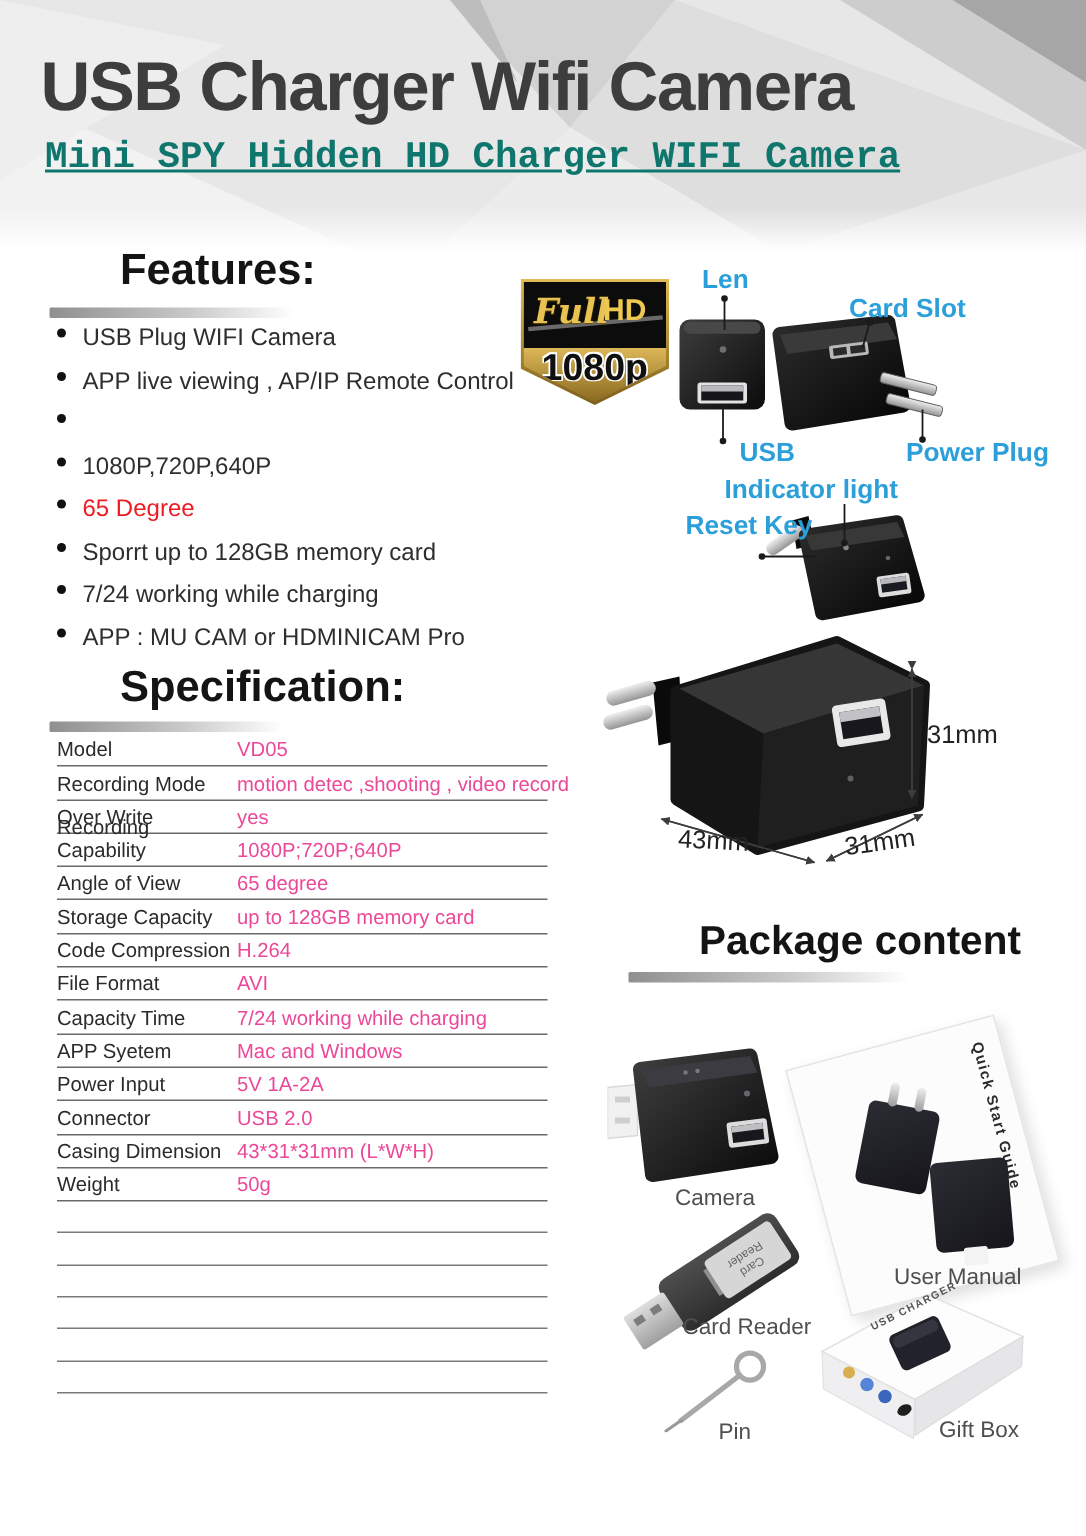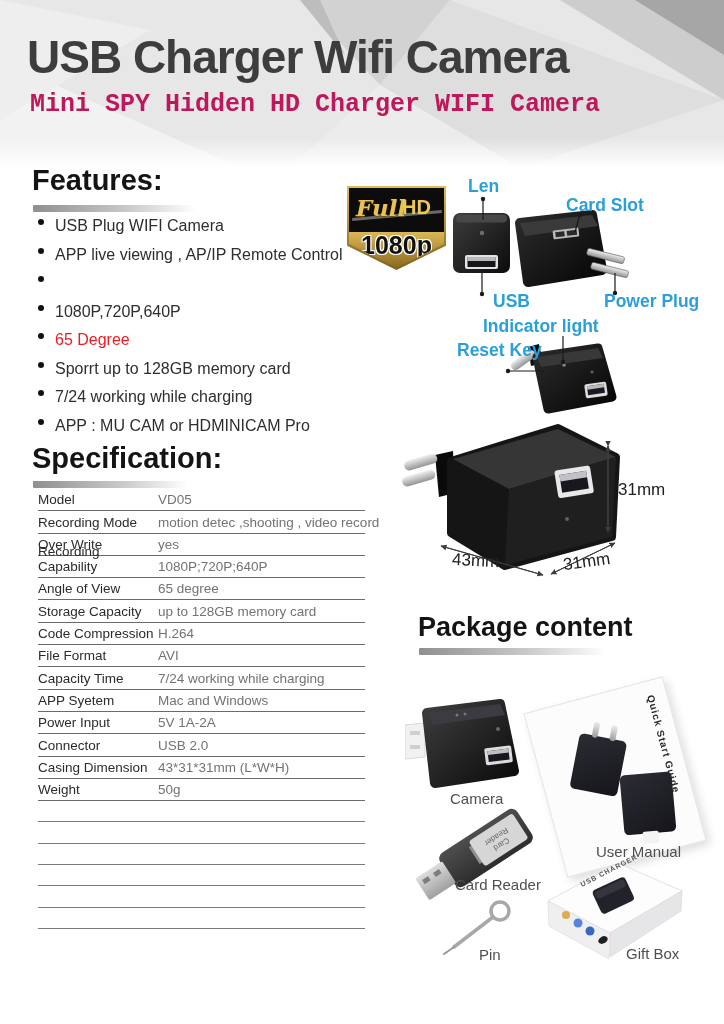--- a/index.html
+++ b/index.html
@@ -4,24 +4,24 @@
 <style>
   html,body{margin:0;padding:0;background:#fff;}
   #page{position:relative;width:724px;height:1024px;background:#ffffff;
         font-family:"Liberation Sans",sans-serif;overflow:hidden;}
 
   
   #header{position:absolute;left:0;top:0;width:724px;height:168px;}
   #page-title{position:absolute;left:27px;top:30px;font-size:46px;font-weight:bold;
       color:#3d3d3d;letter-spacing:-1px;white-space:nowrap;}
   #page-subtitle{position:absolute;left:30px;top:90px;font-size:25px;font-weight:bold;
-      color:#be185d;font-family:"Liberation Mono",monospace;white-space:nowrap;}
-
-  
-  .sec-heading{position:absolute;font-weight:bold;color:#141414;}
+      color:#0f766e;font-family:"Liberation Mono",monospace;white-space:nowrap;text-decoration:underline;}
+
+  
+  .sec-heading{position:absolute;font-weight:bold;color:#141414;margin-left:48px;}
   .bar{position:absolute;height:7px;border-radius:1px;
       background:linear-gradient(to right,#8f8f8f,#c9c9c9 55%,rgba(255,255,255,0) 96%);}
 
   
   #features-heading{left:32px;top:164px;font-size:29px;}
   #features-bar{left:33px;top:205px;width:170px;}
   #features-list{position:absolute;left:38px;top:212px;margin:0;padding:0;list-style:none;}
   #features-list li{height:28.5px;display:flex;align-items:center;font-size:16px;color:#2e2e2e;}
   #features-list li .dot{width:6px;height:6px;border-radius:50%;background:#111;
       margin-right:11px;flex:none;align-self:flex-start;margin-top:7px;}
@@ -55,21 +55,21 @@
 
   .fig{position:absolute;}
 
   
   #spec-heading{left:32px;top:442px;font-size:29px;}
   #spec-bar{left:33px;top:481px;width:162px;}
   #spec-table{position:absolute;left:38px;top:489px;width:327px;}
   .spec-row{box-sizing:border-box;height:22.3px;border-bottom:1px solid #6a6a6a;
       display:flex;align-items:flex-end;padding-bottom:3px;}
   .spec-row .sl{width:120px;flex:none;font-size:13.5px;color:#2b2b2b;}
-  .spec-row .sv{flex:1;font-size:13.5px;color:#737373;white-space:nowrap;}
+  .spec-row .sv{flex:1;font-size:13.5px;color:#ec4899;white-space:nowrap;}
   .spec-row.empty{height:21.3px;border-bottom:1px solid #7a7a7a;}
 
   
   .dim-label{position:absolute;font-size:17px;color:#222;white-space:nowrap;}
   #dim-h{left:618px;top:480px;}
   #dim-l{left:452px;top:551px;transform:rotate(3deg);}
   #dim-w{left:563px;top:552px;transform:rotate(-8deg);}
 
   
   #pkg-heading{left:418px;top:612px;font-size:27px;}

